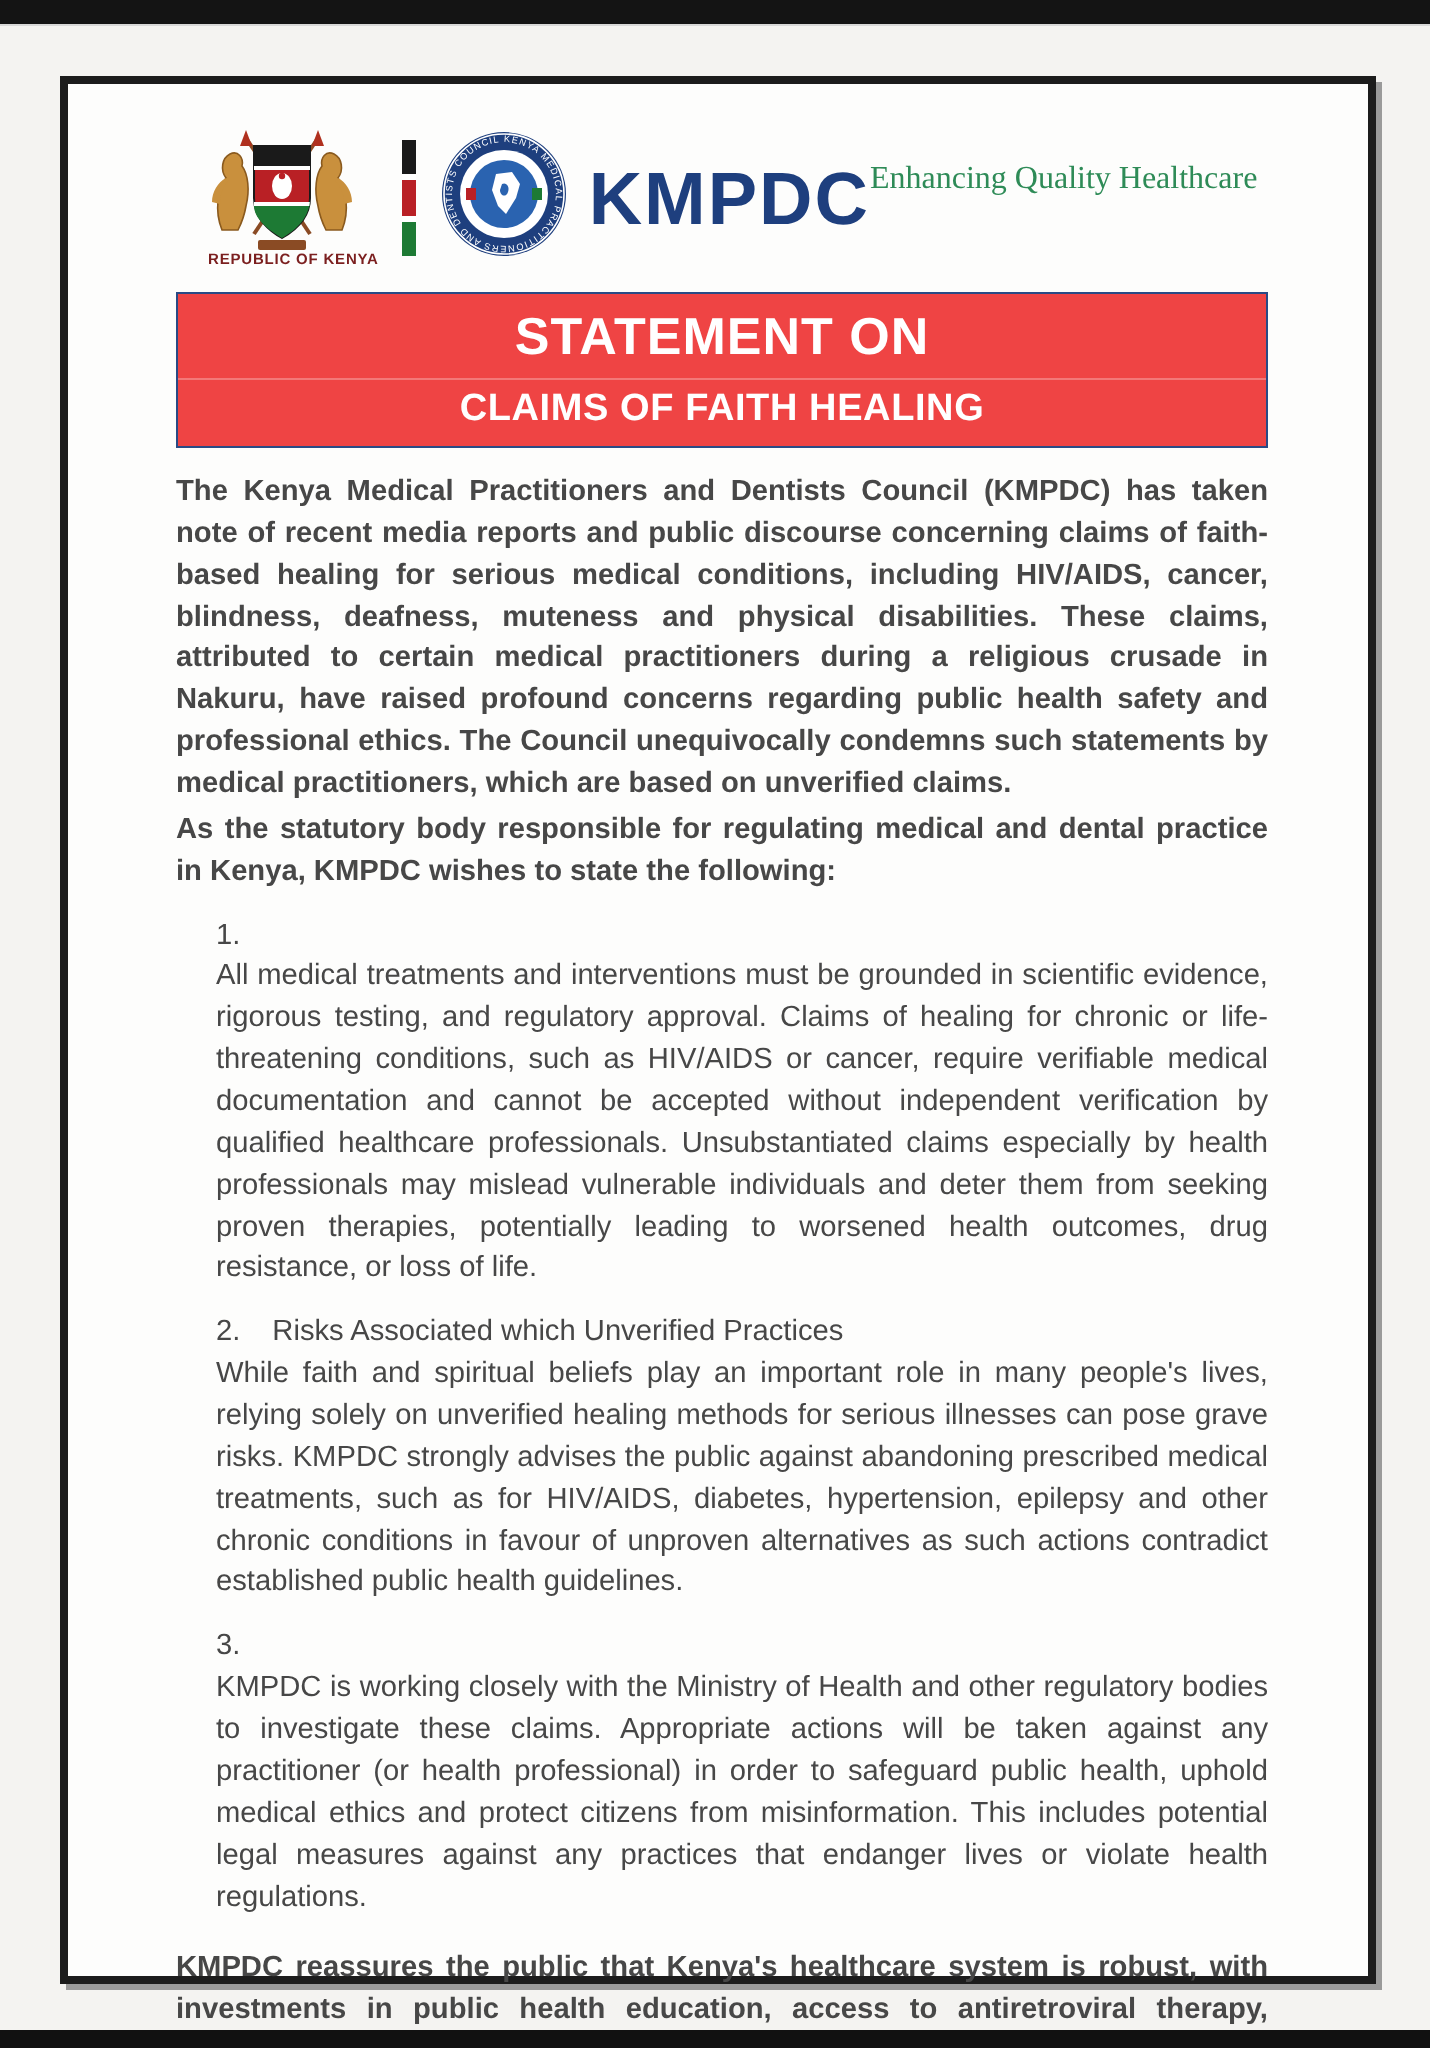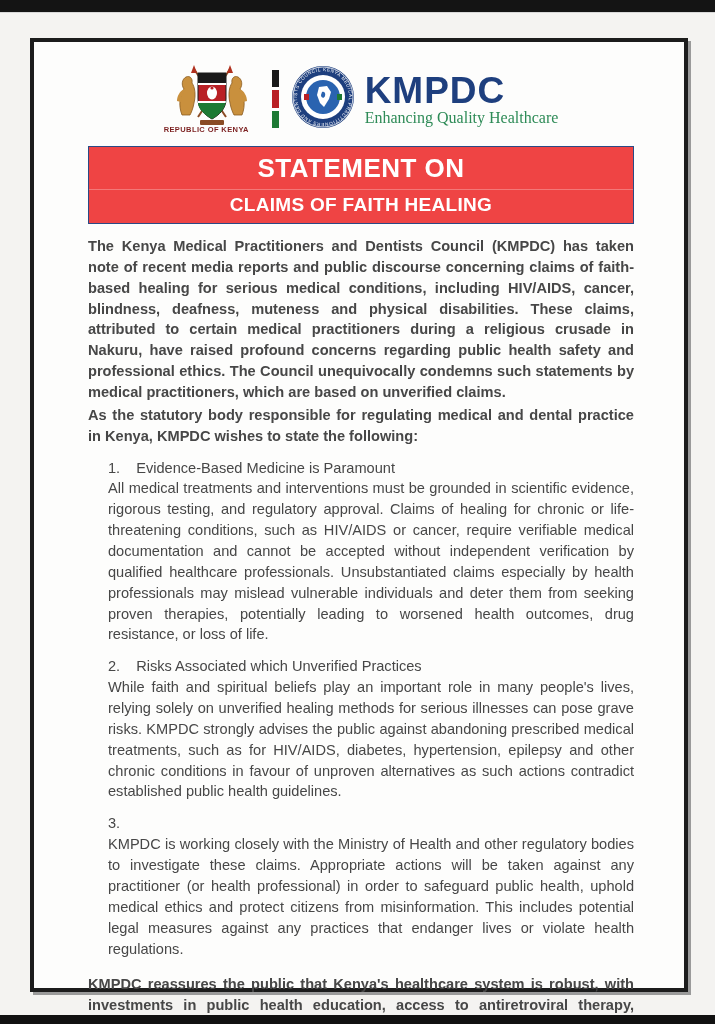--- a/index.html
+++ b/index.html
@@ -33,34 +33,34 @@
   }
   
   .header {
     display: flex;
     justify-content: center;
     align-items: center;
     gap: 10px;
     height: 86px;
     margin-bottom: 4px;
   }
-  .coat-of-arms { display: flex; flex-direction: column; align-items: flex-start; }
+  .coat-of-arms { display: flex; flex-direction: column; align-items: flex-end; }
   .coa-label {
     font-size: 7.5px; font-weight: bold; color: #7b1f1f;
     letter-spacing: 0.4px; margin-top: -2px; white-space: nowrap;
   }
   .flag-bar {
     width: 7px; height: 58px;
     display: flex; flex-direction: column; margin: 0 2px;
   }
   .flag-bar .black { flex: 1; background: #1a1a1a; }
   .flag-bar .white { height: 3px; background: #ffffff; }
   .flag-bar .red   { flex: 1; background: #b92025; }
   .flag-bar .green { flex: 1; background: #1d7a34; }
-  .org-block { display: flex; flex-direction: column; justify-content: center; }
+  .org-block { display: flex; flex-direction: row; justify-content: center; }
   .org-acronym {
     font-size: 37px; font-weight: 800; color: #1e3f7e;
     letter-spacing: 1px; line-height: 1;
   }
   .org-tagline {
     font-family: "Liberation Serif", serif;
     font-size: 16px; color: #2e8b57; margin-top: 0;
   }
   
   .banner {
@@ -171,21 +171,20 @@
   </div>
 
   <div class="doc-body">
 
     <div class="para">The Kenya Medical Practitioners and Dentists Council (KMPDC) has taken note of recent media reports and public discourse concerning claims of faith-based healing for serious medical conditions, including HIV/AIDS, cancer, blindness, deafness, muteness and physical disabilities. These claims, attributed to certain medical practitioners during a religious crusade in Nakuru, have raised profound concerns regarding public health safety and professional ethics. The Council unequivocally condemns such statements by medical practitioners, which are based on unverified claims.</div>
     <div class="para">As the statutory body responsible for regulating medical and dental practice in Kenya, KMPDC wishes to state the following:</div>
 
     <div class="list-item">
       <div class="list-title">
         <span class="num">1.</span>
-        <span>Evidence-Based Medicine is Paramount</span>
       </div>
       <div class="list-body">All medical treatments and interventions must be grounded in scientific evidence, rigorous testing, and regulatory approval. Claims of healing for chronic or life-threatening conditions, such as HIV/AIDS or cancer, require verifiable medical documentation and cannot be accepted without independent verification by qualified healthcare professionals. Unsubstantiated claims especially by health professionals may mislead vulnerable individuals and deter them from seeking proven therapies, potentially leading to worsened health outcomes, drug resistance, or loss of life.</div>
     </div>
 
     <div class="list-item">
       <div class="list-title">
         <span class="num">2.</span>
         <span>Risks Associated which Unverified Practices</span>
       </div>
       <div class="list-body">While faith and spiritual beliefs play an important role in many people's lives, relying solely on unverified healing methods for serious illnesses can pose grave risks. KMPDC strongly advises the public against abandoning prescribed medical treatments, such as for HIV/AIDS, diabetes, hypertension, epilepsy and other chronic conditions in favour of unproven alternatives as such actions contradict established public health guidelines.</div>

